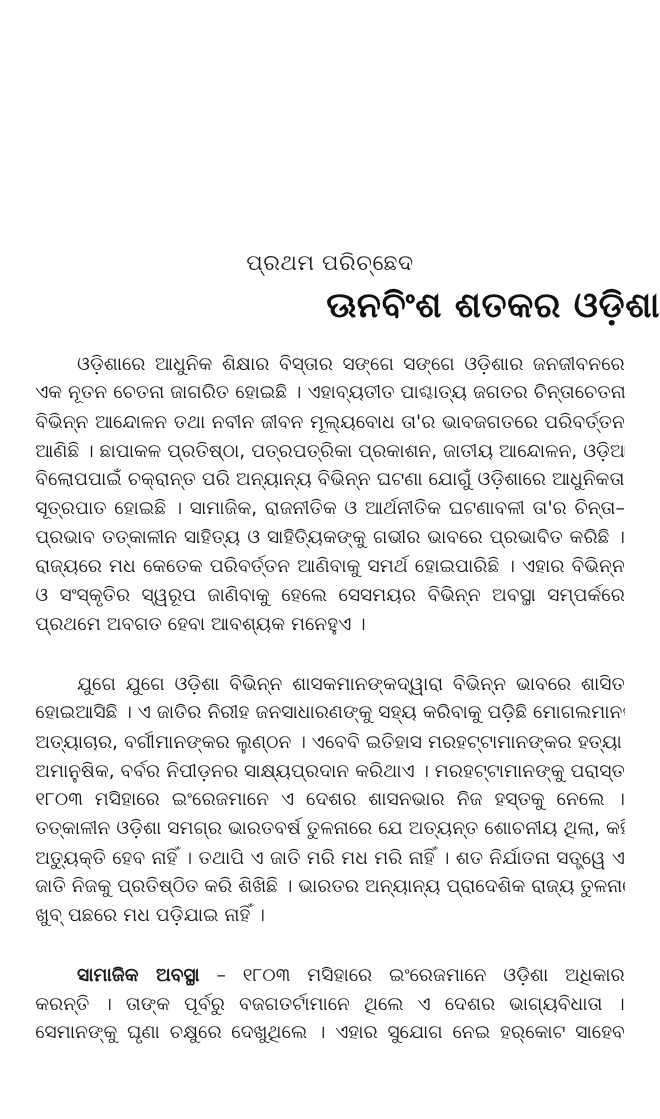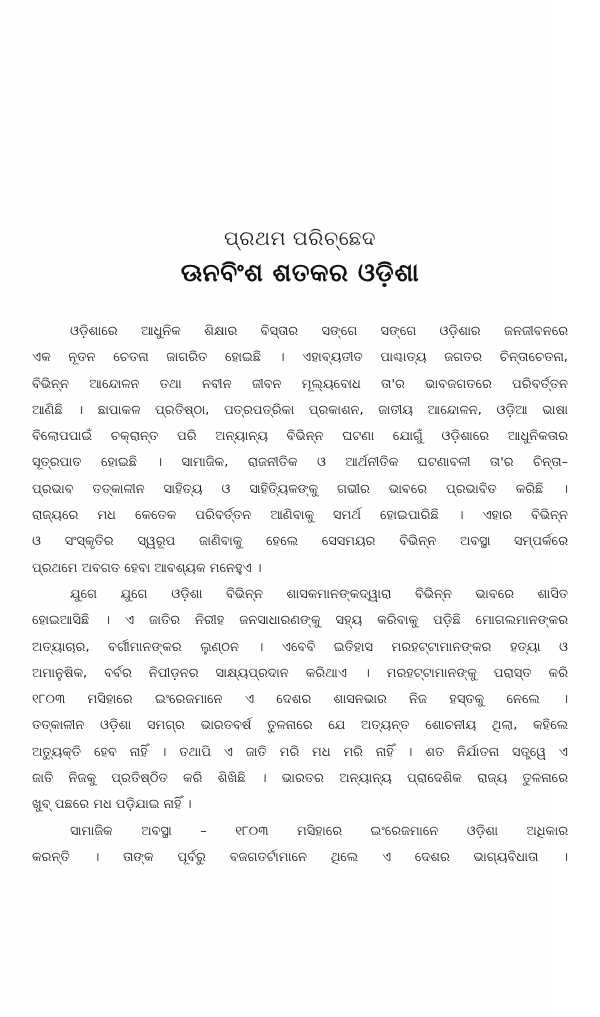--- a/index.html
+++ b/index.html
@@ -32,58 +32,58 @@
     font-size: 20px;
     font-weight: 400;
     letter-spacing: 0.5px;
     color: #1c1c1c;
   }
   .chapter-title {
     position: absolute;
     top: 258px;
     left: 0;
     width: 600px;
-    text-align: center;
-    font-size: 25px;
+    text-align: right;
+    font-size: 32px;
     font-weight: 700;
     letter-spacing: 0.5px;
     color: #111111;
   }
   .body-text {
     position: absolute;
     left: 32px;
     top: 318px;
     width: 536px;
   }
   .para {
     margin: 0;
-    font-size: 13px;
+    font-size: 17px;
     line-height: 26.3px;
     text-align: justify;
     text-align-last: left;
     color: #1a1a1a;
   }
   .line {
     display: block;
     white-space: nowrap;
     text-align: justify;
     text-align-last: justify;
     overflow: hidden;
   }
   .line.last {
     text-align-last: left;
   }
   .line.indent {
     padding-left: 38px;
   }
   .para + .para {
-    margin-top: 0;
+    margin-top: 28px;
   }
   .run-in {
-    font-weight: 400;
+    font-weight: 700;
   }
 </style>
 </head>
 <body>
 
 <div class="page">
 
   <div class="chapter-label">ପ୍ରଥମ ପରିଚ୍ଛେଦ</div>
   <div class="chapter-title">ଊନବିଂଶ ଶତକର ଓଡ଼ିଶା</div>
 
@@ -110,16 +110,17 @@
       <span class="line">୧୮୦୩ ମସିହାରେ ଇଂରେଜମାନେ ଏ ଦେଶର ଶାସନଭାର ନିଜ ହସ୍ତକୁ ନେଲେ ।</span>
       <span class="line">ତତ୍କାଳୀନ ଓଡ଼ିଶା ସମଗ୍ର ଭାରତବର୍ଷ ତୁଳନାରେ ଯେ ଅତ୍ୟନ୍ତ ଶୋଚନୀୟ ଥିଲା, କହିଲେ</span>
       <span class="line">ଅତ୍ୟୁକ୍ତି ହେବ ନାହିଁ । ତଥାପି ଏ ଜାତି ମରି ମଧ ମରି ନାହିଁ । ଶତ ନିର୍ଯାତନା ସତ୍ତ୍ୱେ ଏ</span>
       <span class="line">ଜାତି ନିଜକୁ ପ୍ରତିଷ୍ଠିତ କରି ଶିଖିଛି । ଭାରତର ଅନ୍ୟାନ୍ୟ ପ୍ରାଦେଶିକ ରାଜ୍ୟ ତୁଳନାରେ</span>
       <span class="line last">ଖୁବ୍ ପଛରେ ମଧ ପଡ଼ିଯାଇ ନାହିଁ ।</span>
     </p>
 
     <p class="para">
       <span class="line indent"><span class="run-in">ସାମାଜିକ ଅବସ୍ଥା</span><span> – ୧୮୦୩ ମସିହାରେ ଇଂରେଜମାନେ ଓଡ଼ିଶା ଅଧିକାର</span></span>
       <span class="line">କରନ୍ତି । ତାଙ୍କ ପୂର୍ବରୁ ବଜଗତର୍ଟାମାନେ ଥିଲେ ଏ ଦେଶର ଭାଗ୍ୟବିଧାତା ।</span>
+      <span class="line">ସେମାନଙ୍କୁ ଘୃଣା ଚକ୍ଷୁରେ ଦେଖୁଥିଲେ । ଏହାର ସୁଯୋଗ ନେଇ ହର୍‌କୋଟ ସାହେବ</span>
     </p>
 
   </div>
 </div>
 
 </body></html>

